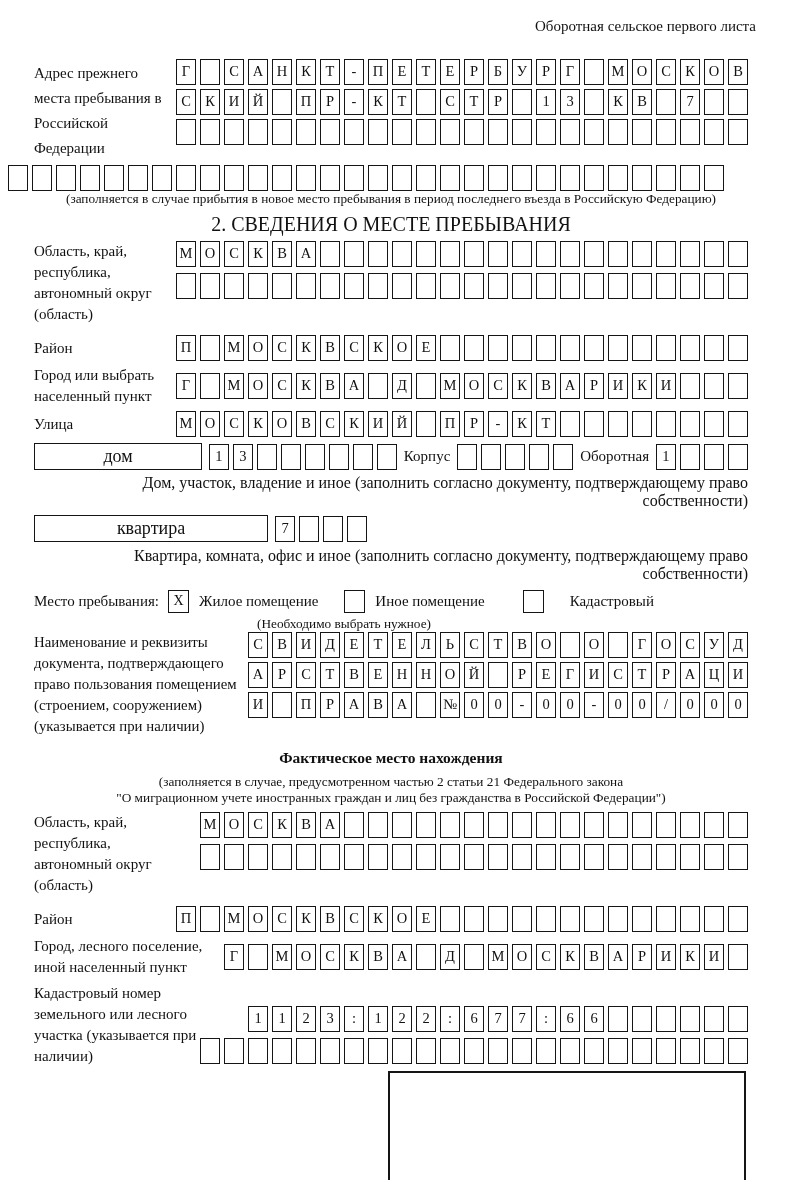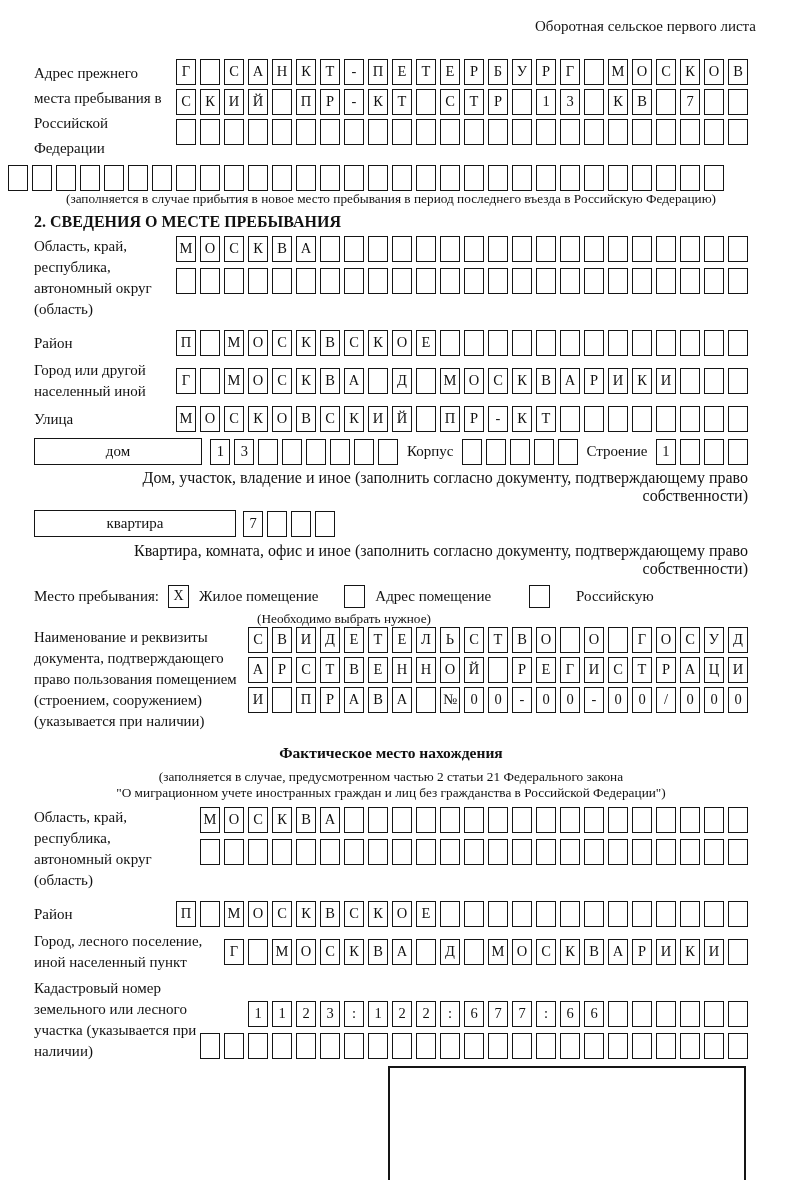--- a/index.html
+++ b/index.html
@@ -22,27 +22,27 @@
   }
   .cells-col { margin-left:auto; display:flex; flex-direction:column; gap:4px; align-items:flex-end; }
 
   .form-row { display:flex; align-items:flex-start; }
   .form-row.center { align-items:center; }
   .lbl { font-size:15px; line-height:21px; }
 
   .note { font-size:13.3px; text-align:center; }
   .note-left { font-size:16px; text-align:right; }
 
-  .h2 { font-size:16px; font-weight:bold; text-align:left; }
+  .h2 { font-size:20px; font-weight:normal; text-align:center; }
   .h3 { font-size:15.5px; font-weight:bold; text-align:center; }
 
   .namebox {
     border:1.8px solid #151515; height:27px;
     display:flex; align-items:center; justify-content:center;
-    font-size:15px;
+    font-size:18px;
   }
   .inline-lbl { font-size:15px; line-height:27px; white-space:nowrap; }
 
   .checkbox {
     width:21px; height:23px; border:1.7px solid #151515;
     font-size:14px; text-align:center; line-height:20px; flex:0 0 21px;
   }
 
   .stamp-col { margin-left:auto; width:360px; }
   .stamp-box { width:358px; height:174px; border:2px solid #151515; }
@@ -258,21 +258,21 @@
           <span class="cell"></span>
           <span class="cell"></span>
           <span class="cell"></span>
           <span class="cell"></span>
           <span class="cell"></span>
         </div>
     </div>
   </div>
 
   <div class="form-row center" style="margin-top:4px">
-    <div class="lbl" style="width:138px">Город или другой населенный иной</div>
+    <div class="lbl" style="width:138px">Город или выбрать населенный пункт</div>
     <div class="cells-col">
       <div class="cells">
           <span class="cell">Г</span>
           <span class="cell"></span>
           <span class="cell">М</span>
           <span class="cell">О</span>
           <span class="cell">С</span>
           <span class="cell">К</span>
           <span class="cell">В</span>
           <span class="cell">А</span>
@@ -341,49 +341,49 @@
         <span class="cell"></span>
       </div>
     <div class="inline-lbl">Корпус</div>
     <div class="cells">
         <span class="cell"></span>
         <span class="cell"></span>
         <span class="cell"></span>
         <span class="cell"></span>
         <span class="cell"></span>
       </div>
-    <div class="inline-lbl">Строение</div>
+    <div class="inline-lbl">Оборотная</div>
     <div class="cells">
         <span class="cell">1</span>
         <span class="cell"></span>
         <span class="cell"></span>
         <span class="cell"></span>
       </div>
   </div>
   <div class="note-left" style="margin-top:4px">Дом, участок, владение и иное (заполнить согласно документу, подтверждающему право собственности)</div>
 
   <div class="form-row center" style="margin-top:5px">
-    <div class="namebox" style="width:202px">квартира</div>
+    <div class="namebox" style="width:234px">квартира</div>
     <div class="cells" style="margin-left:7px">
         <span class="cell">7</span>
         <span class="cell"></span>
         <span class="cell"></span>
         <span class="cell"></span>
       </div>
   </div>
   <div class="note-left" style="margin-top:5px">Квартира, комната, офис и иное (заполнить согласно документу, подтверждающему право собственности)</div>
 
   <div class="form-row center" style="margin-top:7px">
     <div class="lbl">Место пребывания:</div>
     <div class="checkbox" style="margin-left:9px">X</div>
     <div class="lbl" style="margin-left:10px">Жилое помещение</div>
     <div class="checkbox" style="margin-left:26px"></div>
-    <div class="lbl" style="margin-left:10px">Адрес помещение</div>
+    <div class="lbl" style="margin-left:10px">Иное помещение</div>
     <div class="checkbox" style="margin-left:38px"></div>
-    <div class="lbl" style="margin-left:26px">Российскую</div>
+    <div class="lbl" style="margin-left:26px">Кадастровый</div>
   </div>
   <div class="note" style="width:400px; margin-left:110px; margin-top:3px">(Необходимо выбрать нужное)</div>
 
   <div class="form-row" style="margin-top:0">
     <div class="lbl" style="width:210px; font-size:14.8px">Наименование и реквизиты документа, подтверждающего право пользования помещением (строением, сооружением) (указывается при наличии)</div>
     <div class="cells-col">
       <div class="cells">
           <span class="cell">С</span>
           <span class="cell">В</span>
           <span class="cell">И</span>

